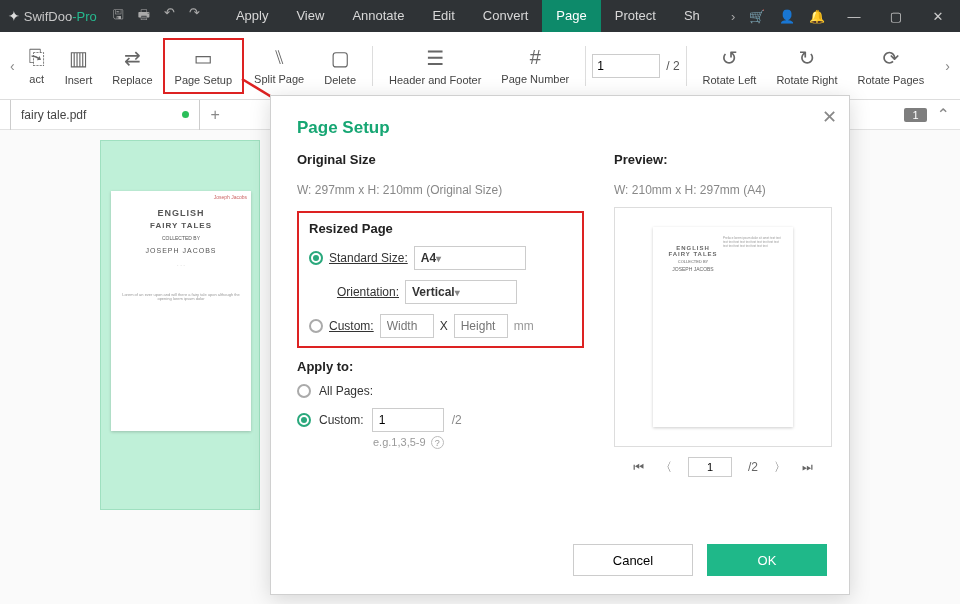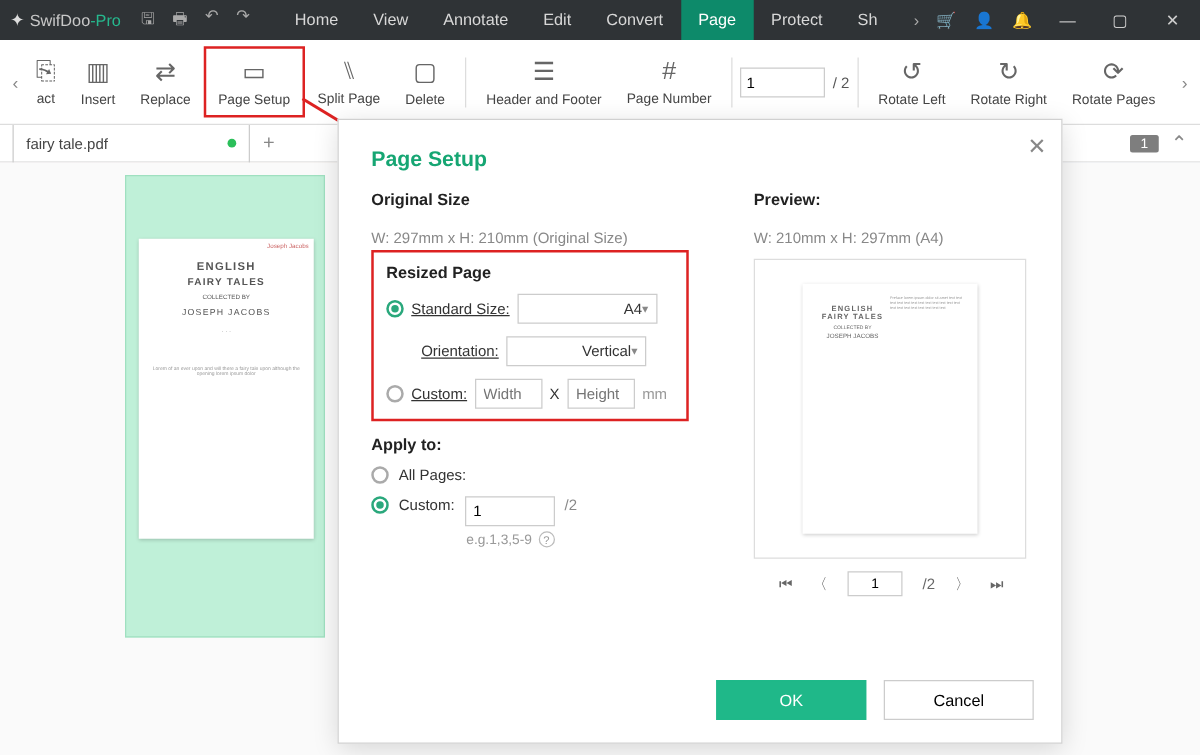--- a/index.html
+++ b/index.html
@@ -44,34 +44,34 @@
 .arrow-svg { position: absolute; left: 238px; top: 75px; pointer-events: none; }
 
 .dialog { position: absolute; left: 270px; top: 95px; width: 580px; height: 500px; background: #fff; border: 1px solid #d0d0d0; box-shadow: 0 4px 20px rgba(0,0,0,.15); padding: 22px 26px; }
 .dlg-close { position: absolute; right: 12px; top: 10px; font-size: 18px; color: #888; cursor: pointer; }
 .dlg-title { color: #16a673; font-weight: bold; font-size: 17px; margin-bottom: 14px; }
 .dlg-cols { display: flex; gap: 30px; }
 .dlg-left { flex: 1; }
 .dlg-right { width: 220px; }
 .sec-h { font-weight: bold; font-size: 13px; color: #222; }
 .sec-sub { font-size: 12px; color: #888; margin-top: 16px; }
-.box-red { border: 2px solid #d22; padding: 8px 10px; margin-top: 3px; width: 254px; }
+.box-red { border: 2px solid #d22; padding: 8px 10px; margin-top: 14px; width: 287px; }
 .form-row { display: flex; align-items: center; gap: 6px; font-size: 12px; color: #333; margin-top: 10px; }
 .form-row:first-child { margin-top: 4px; }
 .radio { width: 14px; height: 14px; border: 2px solid #2aa87c; border-radius: 50%; display: inline-flex; align-items: center; justify-content: center; cursor: pointer; flex-shrink: 0; }
 .radio.checked::after { content: ""; width: 6px; height: 6px; background: #2aa87c; border-radius: 50%; }
 .radio.unchecked { border-color: #aaa; }
 .sel, .inp { height: 24px; border: 1px solid #ccc; font-size: 12px; padding: 0 6px; background: #fff; }
-.sel { width: 112px; display: flex; align-items: center; justify-content: flex-end; cursor: pointer; }
+.sel { width: 112px; display: flex; align-items: center; justify-content: flex-start; cursor: pointer; font-weight: bold; }
 .sel .caret { color: #888; font-size: 10px; }
 .inp-sm { width: 54px; }
 .inp-md { width: 72px; }
 .lbl { min-width: 0; text-decoration: underline; }
 .apply-sec { margin-top: 11px; }
-.apply-row { margin-top: 10px; display: flex; align-items: flex-start; gap: 8px; font-size: 12px; color: #333; }
+.apply-row { margin-top: 10px; display: flex; align-items: center; gap: 8px; font-size: 12px; color: #333; }
 .hint { font-size: 11px; color: #999; margin-left: 76px; margin-top: 4px; }
 .hint .q { display: inline-block; border: 1px solid #bbb; border-radius: 50%; width: 13px; height: 13px; line-height: 12px; text-align: center; font-size: 9px; margin-left: 2px; }
 
 .preview-box { margin-top: 10px; width: 218px; height: 240px; border: 1px solid #ddd; display: flex; align-items: center; justify-content: center; }
 .prev-page { width: 140px; height: 200px; background: #fff; box-shadow: 0 1px 3px rgba(0,0,0,.2); font-size: 5px; color: #666; padding: 10px; display: flex; }
 .prev-left { width: 50%; text-align: center; padding-top: 8px; }
 .prev-left h1 { font-size: 6px; letter-spacing: 1px; }
 .prev-right { width: 50%; font-size: 3px; line-height: 1.3; color: #999; }
 .prev-nav { margin-top: 10px; display: flex; align-items: center; justify-content: center; gap: 16px; font-size: 12px; color: #666; }
 .prev-nav .pinp { width: 44px; height: 20px; border: 1px solid #ccc; text-align: center; font-size: 11px; }
@@ -89,21 +89,21 @@
     <span>SwifDoo</span>
       <span style="color:#26b88e">-Pro</span>
   </div>
   <div class="tb-icons">
     <span class="tb-icon">🖫</span>
     <span class="tb-icon">🖶</span>
     <span class="tb-icon">↶</span>
     <span class="tb-icon">↷</span>
   </div>
   <div class="menu">
-    <div class="menu-item">Home</div>
+    <div class="menu-item">Apply</div>
     <div class="menu-item">View</div>
     <div class="menu-item">Annotate</div>
     <div class="menu-item">Edit</div>
     <div class="menu-item">Convert</div>
     <div class="menu-item active">Page</div>
     <div class="menu-item">Protect</div>
     <div class="menu-item">Sh</div>
   </div>
   <div class="right-icons">
     <span class="right-icon">›</span>
@@ -274,16 +274,16 @@
         <span>〈</span>
         <input class="pinp" value="1" style="">
         <span>/2</span>
         <span>〉</span>
         <span>⏭</span>
       </div>
     </div>
   </div>
 
   <div class="dlg-actions">
+    <button class="btn">Cancel</button>
     <button class="btn ok">OK</button>
-    <button class="btn">Cancel</button>
   </div>
 </div>
 
 </body></html>

